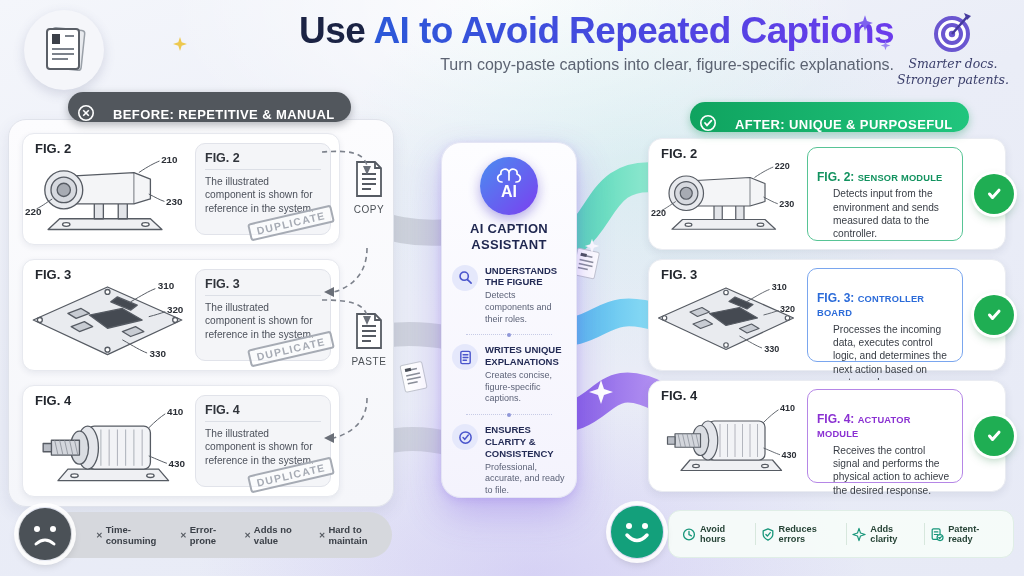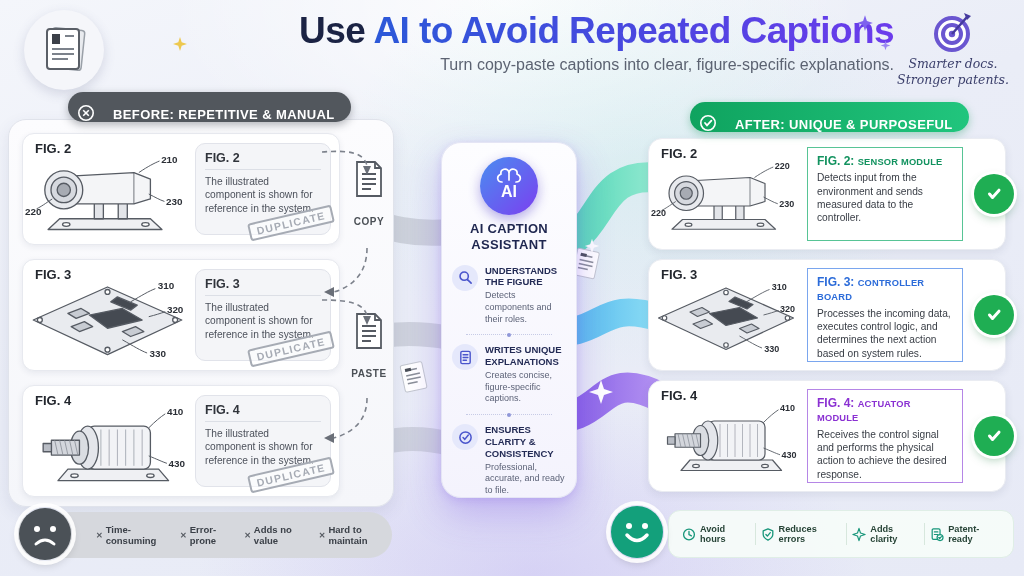--- a/index.html
+++ b/index.html
@@ -41,21 +41,21 @@
   .cap-box { position:absolute; top:9px; bottom:9px; left:172px; width:136px; background:#f4f5f8;
     border:1px solid #e1e3ea; border-radius:10px; padding:7px 9px; }
   .cap-title { font-size:12.5px; font-weight:800; color:#30343b; padding-bottom:4px;
     border-bottom:1px solid #dcdfe6; margin-bottom:5px; }
   .cap-text { font-size:10.2px; color:#4c515b; line-height:1.32; }
   .stamp { position:absolute; right:-4px; bottom:2px; transform:rotate(-13deg);
     border:2px solid #a6abb4; color:#a6abb4; font-weight:800; font-size:10.5px; letter-spacing:1.2px;
     padding:1px 6px; border-radius:3px; background:rgba(255,255,255,.55); }
   
   .flow-doc { position:absolute; width:46px; text-align:center; z-index:5; }
-  .flow-label { font-size:10px; font-weight:700; color:#4b5056; letter-spacing:.6px; margin-top:18px; }
+  .flow-label { font-size:10px; font-weight:400; color:#4b5056; letter-spacing:.6px; margin-top:6px; }
   
   .ai-card { position:absolute; left:441px; top:142px; width:136px; height:356px; border-radius:20px;
     background:linear-gradient(180deg,#fdfdff,#f4f3fd); border:1px solid #e5e5f5;
     box-shadow:0 16px 36px rgba(120,80,230,.30), 0 2px 8px rgba(120,80,230,.18); z-index:4; }
   .ai-badge { width:58px; height:58px; margin:14px auto 6px; border-radius:50%;
     background:linear-gradient(135deg,#4a8df0,#7b3ff0);
     box-shadow:0 4px 12px rgba(80,60,200,.45), 0 0 0 4px rgba(255,255,255,.65);
     display:flex; align-items:center; justify-content:center; }
   .ai-name { text-align:center; font-size:13px; font-weight:800; color:#1f2750; letter-spacing:.3px; line-height:1.25; }
   .feats { padding:2px 10px 0; }
@@ -64,25 +64,25 @@
     color:#4a55cc; display:flex; align-items:center; justify-content:center; }
   .feat-title { font-size:9.5px; font-weight:800; color:#232b55; line-height:1.25; }
   .feat-desc { font-size:9px; color:#5d6378; line-height:1.3; margin-top:2px; }
   .feat-div { border-top:1px dotted #c7cbe6; margin:9px 14px 0; position:relative; }
   .feat-div::after { content:""; position:absolute; left:50%; top:-2.5px; width:4px; height:4px;
     margin-left:-2px; border-radius:50%; background:#8f97d8; }
   
   .acard { position:absolute; left:648px; width:358px; height:112px; background:#fff;
     border:1px solid #eaecf2; border-radius:14px; box-shadow:0 3px 9px rgba(40,50,90,.09); z-index:2; }
   .acard .fig-art { left:2px; top:14px; }
-  .acap { position:absolute; left:158px; top:8px; bottom:8px; width:156px; border-radius:0;
-    background:#fff; padding:6px 9px; border:1.5px solid var(--accb); }
+  .acap { position:absolute; left:158px; top:8px; bottom:8px; width:156px; border-radius:10px;
+    background:#fff; padding:22px 9px; border:1.5px solid var(--accb); }
   .acap-h { font-size:12px; font-weight:800; color:var(--acc); line-height:1.2; }
   .acap-name { font-size:9.3px; letter-spacing:.2px; }
-  .acap-t { font-size:10.2px; color:#383d45; line-height:1.3; margin-top:3px; }
+  .acap-t { font-size:10.2px; color:#383d45; line-height:1.3; margin-top:3px;margin-left:16px; }
   .acc-green  { --acc:#12925f; --accb:#57c495; }
   .acc-blue   { --acc:#2b6bd9; --accb:#7aa6ee; }
   .acc-purple { --acc:#8a30d2; --accb:#b586e6; }
   .check { position:absolute; right:-9px; top:50%; transform:translateY(-50%); width:40px; height:40px;
     border-radius:50%; background:#1fae53; box-shadow:0 0 0 3px #fff, 0 4px 10px rgba(30,120,60,.35);
     display:flex; align-items:center; justify-content:center; z-index:5; }
   
   .neg-strip { position:absolute; left:16px; top:512px; width:376px; height:46px; background:#d6d8dd;
     border-radius:24px; z-index:2; display:flex; align-items:center; gap:10px; padding-left:80px; }
   .neg-item { display:flex; align-items:center; gap:3px; font-size:9.5px; font-weight:600; color:#3b4048; }

